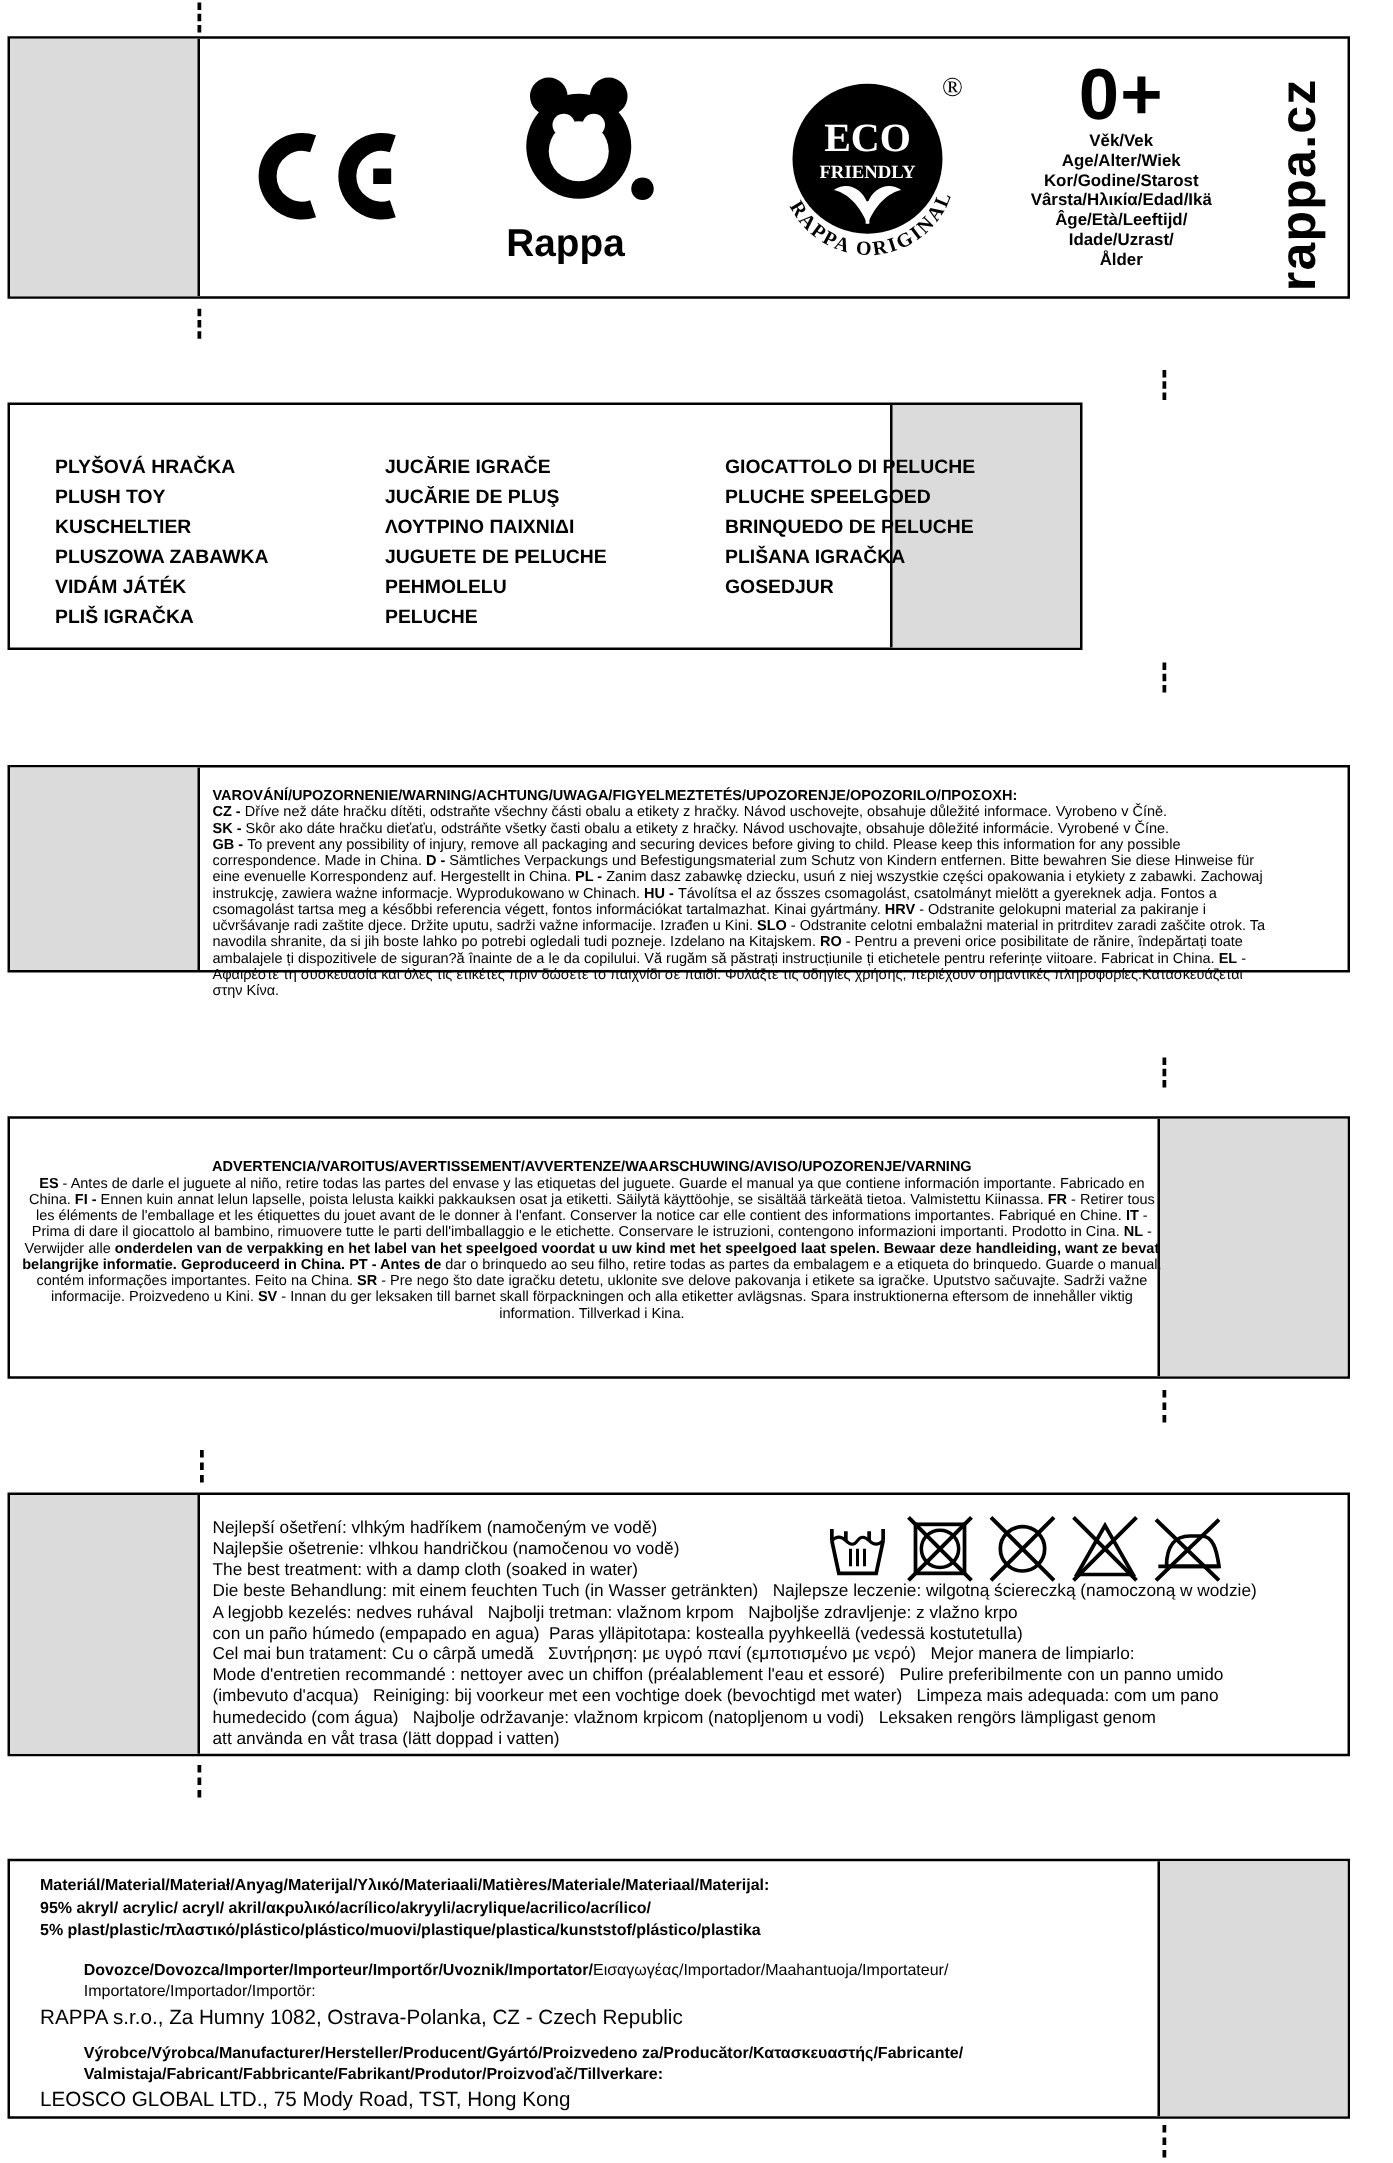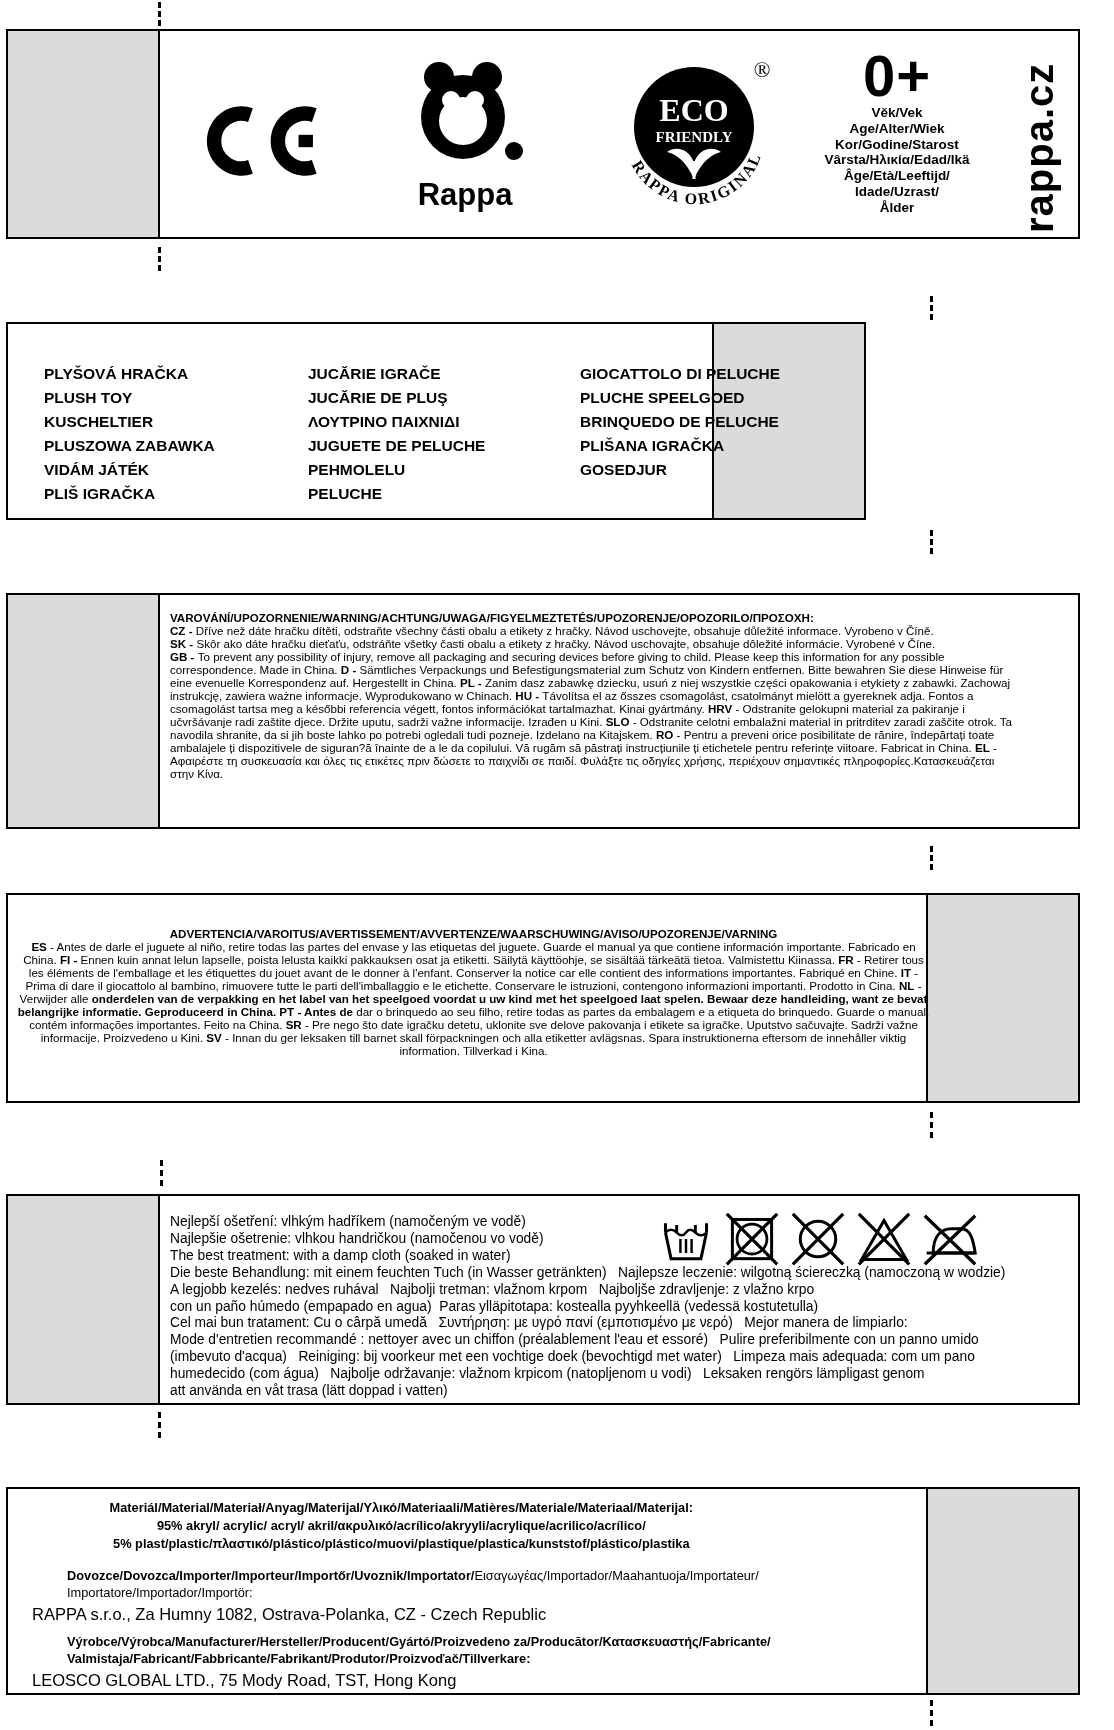--- a/index.html
+++ b/index.html
@@ -7,31 +7,31 @@
   .box{position:absolute;background:#fff;border:2px solid #000;box-sizing:border-box;}
   .gray-left{position:absolute;left:0;top:0;bottom:0;width:150px;background:#dbdbdb;border-right:2px solid #000;}
   .gray-right{position:absolute;right:0;top:0;bottom:0;width:150px;background:#dbdbdb;border-left:2px solid #000;}
   .mark{position:absolute;width:0;border-left:3px dashed #000;}
   .abs{position:absolute;}
   
   .age-block{text-align:center;}
   .age-rating{font-size:58px;font-weight:bold;line-height:58px;letter-spacing:1px;}
   .age-labels div{font-size:13.5px;font-weight:bold;line-height:15.8px;white-space:nowrap;}
   .rappa-cz{writing-mode:vertical-rl;transform:rotate(180deg);font-size:40px;font-weight:bold;letter-spacing:1px;}
-  .rappa-wordmark{font-size:31px;font-weight:bold;text-align:center;letter-spacing:0;}
+  .rappa-wordmark{font-size:31px;font-weight:bold;text-align:left;letter-spacing:0;}
   
   .names div{font-weight:bold;font-size:15.5px;line-height:24px;white-space:nowrap;}
   
   .wtext{font-size:11.6px;line-height:13px;}
   .wtext .hdr{font-weight:bold;}
   
   .care-line{white-space:pre;font-size:13.8px;line-height:16.9px;}
   .care-icons{display:flex;gap:10px;}
   
-  .mat div{font-size:12.8px;font-weight:bold;line-height:18px;white-space:nowrap;text-align:center;}
+  .mat div{font-size:12.8px;font-weight:bold;line-height:18px;white-space:nowrap;}
   .small-line{font-size:12.8px;line-height:16.5px;white-space:nowrap;margin-left:35px;}
   .addr{font-size:16.5px;line-height:26px;white-space:nowrap;}
   svg{display:block;}
 </style>
 </head>
 <body>
 
 <div class="mark" style="left:158px;top:2px;height:24px;"></div>
 <div class="mark" style="left:158px;top:247px;height:24px;"></div>
 <div class="mark" style="left:930px;top:296px;height:24px;"></div>
@@ -120,21 +120,21 @@
     </div>
   <div class="abs names" style="left:572px;top:38px;">
       <div>GIOCATTOLO DI PELUCHE</div>
       <div>PLUCHE SPEELGOED</div>
       <div>BRINQUEDO DE PELUCHE</div>
       <div>PLIŠANA IGRAČKA</div>
       <div>GOSEDJUR</div>
     </div>
 </div>
 
-<div class="box" style="left:6px;top:593px;width:1074px;height:236px;">
+<div class="box" style="left:6px;top:612px;width:1074px;height:166px;">
   <div class="gray-left"></div>
   <div class="abs wtext" style="left:162px;top:16px;right:60px;">
     <div class="hdr">VAROVÁNÍ/UPOZORNENIE/WARNING/ACHTUNG/UWAGA/FIGYELMEZTETÉS/UPOZORENJE/OPOZORILO/ΠΡΟΣΟΧΗ:</div>
     <div><b>CZ - </b>Dříve než dáte hračku dítěti, odstraňte všechny části obalu a etikety z hračky. Návod uschovejte, obsahuje důležité informace. Vyrobeno v Číně.<br><b>SK - </b>Skôr ako dáte hračku dieťaťu, odstráňte všetky časti obalu a etikety z hračky. Návod uschovajte, obsahuje dôležité informácie. Vyrobené v Číne.<br><b>GB - </b>To prevent any possibility of injury, remove all packaging and securing devices before giving to child. Please keep this information for any possible correspondence. Made in China. <b>D - </b>Sämtliches Verpackungs und Befestigungsmaterial zum Schutz von Kindern entfernen. Bitte bewahren Sie diese Hinweise für eine evenuelle Korrespondenz auf. Hergestellt in China. <b>PL - </b>Zanim dasz zabawkę dziecku, usuń z niej wszystkie części opakowania i etykiety z zabawki. Zachowaj instrukcję, zawiera ważne informacje. Wyprodukowano w Chinach.   <b>HU - </b>Távolítsa el az ősszes csomagolást, csatolmányt mielött a gyereknek adja. Fontos a csomagolást tartsa meg a későbbi referencia végett, fontos információkat tartalmazhat. Kinai gyártmány. <b>HRV</b> - Odstranite gelokupni material za pakiranje i učvršávanje radi zaštite djece. Držite uputu, sadrži važne informacije. Izrađen u Kini. <b>SLO</b> - Odstranite celotni embalažni material in pritrditev zaradi zaščite otrok. Ta navodila shranite, da si jih boste lahko po potrebi ogledali tudi pozneje. Izdelano na Kitajskem. <b>RO</b> - Pentru a preveni orice posibilitate de rănire, îndepărtați toate ambalajele ți dispozitivele de siguran?ă înainte de a le da copilului. Vă rugăm să păstrați instrucțiunile ți etichetele pentru referințe viitoare. Fabricat in China. <b>EL</b> - Αφαιρέστε τη συσκευασία και όλες τις ετικέτες πριν δώσετε το παιχνίδι σε παιδί.  Φυλάξτε τις οδηγίες χρήσης, περιέχουν σημαντικές πληροφορίες.Κατασκευάζεται στην Κίνα.</div>
   </div>
 </div>
 
 <div class="box" style="left:6px;top:893px;width:1074px;height:210px;">
   <div class="gray-right"></div>
   <div class="abs wtext" style="left:8px;top:32px;width:915px;text-align:center;">

